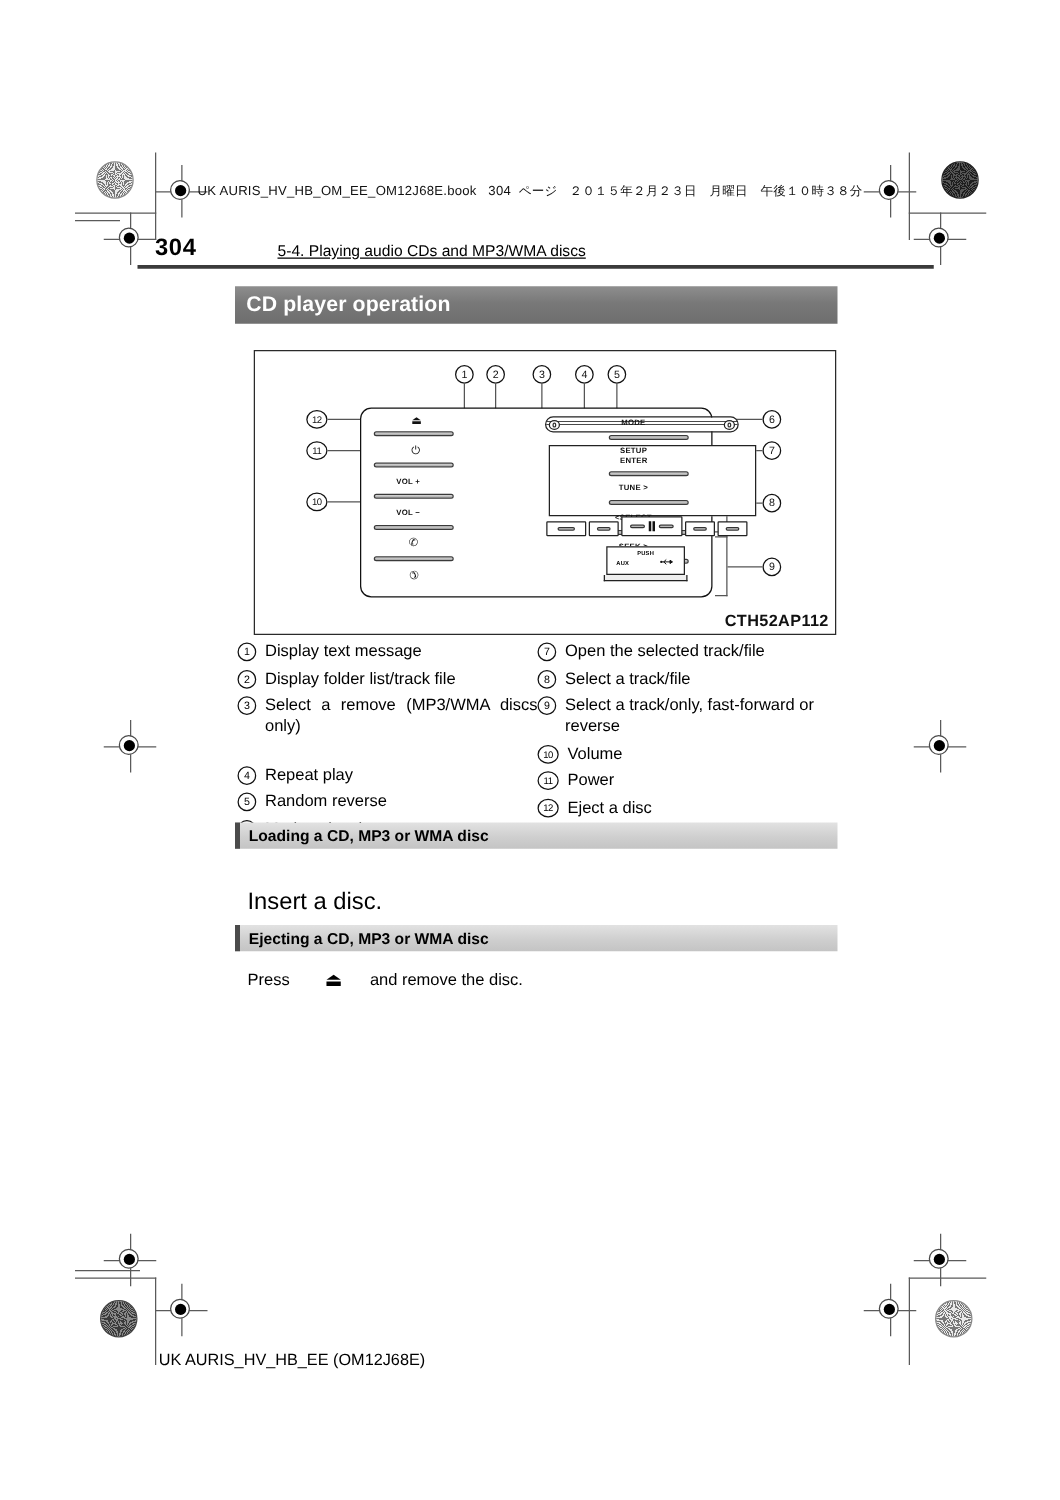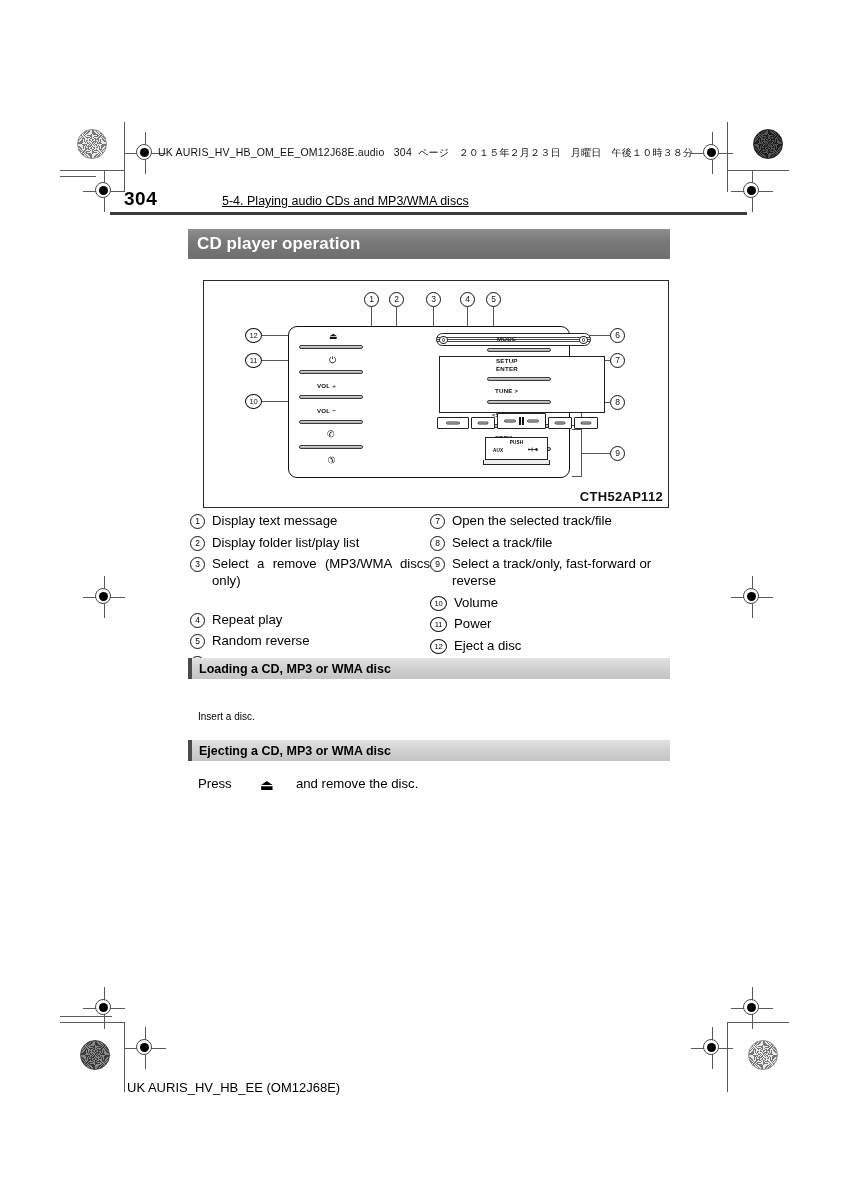--- a/index.html
+++ b/index.html
@@ -334,21 +334,21 @@
     flex: 0 0 auto;
   }
   .sec .txt {
     font-size: 12.5px; font-weight: bold;
     margin-left: 7px; color: #000;
   }
 
   .body-text {
     position: absolute;
     left: 198px;
-    font-size: 10px;
+    font-size: 19px;
   }
 
   .press-row {
     position: absolute;
     left: 198px; top: 776px;
     display: flex; align-items: center;
     font-size: 13.2px;
   }
   .press-row .eject-glyph {
     display: inline-block;
@@ -442,21 +442,21 @@
 <div class="mark crosshair" style="left:697px; top:1033px;">
   <div class="h"></div>
     <div class="v"></div>
     <div class="ring"></div>
     <div class="dot"></div>
 </div>
 <div class="cropline" style="left:727px; top:1022px; width:62px; height:1px;"></div>
 <div class="cropline" style="left:727px; top:1022px; width:1px; height:70px;"></div>
 
 <div class="book-line">
-  <span>UK AURIS_HV_HB_OM_EE_OM12J68E.audio</span>&nbsp;&nbsp;
+  <span>UK AURIS_HV_HB_OM_EE_OM12J68E.book</span>&nbsp;&nbsp;
   <span>304</span>&nbsp;
   <span class="jp">ページ</span>&nbsp;&nbsp;
   <span class="jp">２０１５年２月２３日　月曜日　午後１０時３８分</span>
 </div>
 
 <div class="page-num">304</div>
 <div class="chapter-title">5-4. Playing audio CDs and MP3/WMA discs</div>
 <div class="header-rule"></div>
 
 <div class="title-banner">
@@ -590,21 +590,21 @@
 </div>
 
 <div class="legend">
   <div class="col left">
     <div class="li">
       <span class="num">1</span>
       <span class="txt">Display text message</span>
     </div>
     <div class="li">
       <span class="num">2</span>
-      <span class="txt">Display folder list/play list</span>
+      <span class="txt">Display folder list/track file</span>
     </div>
     <div class="li">
       <span class="num">3</span>
       <span class="txt justify">Select a remove (MP3/WMA discs only)</span>
     </div>
     <div class="li">
       <span class="num">4</span>
       <span class="txt">Repeat play</span>
     </div>
     <div class="li">

